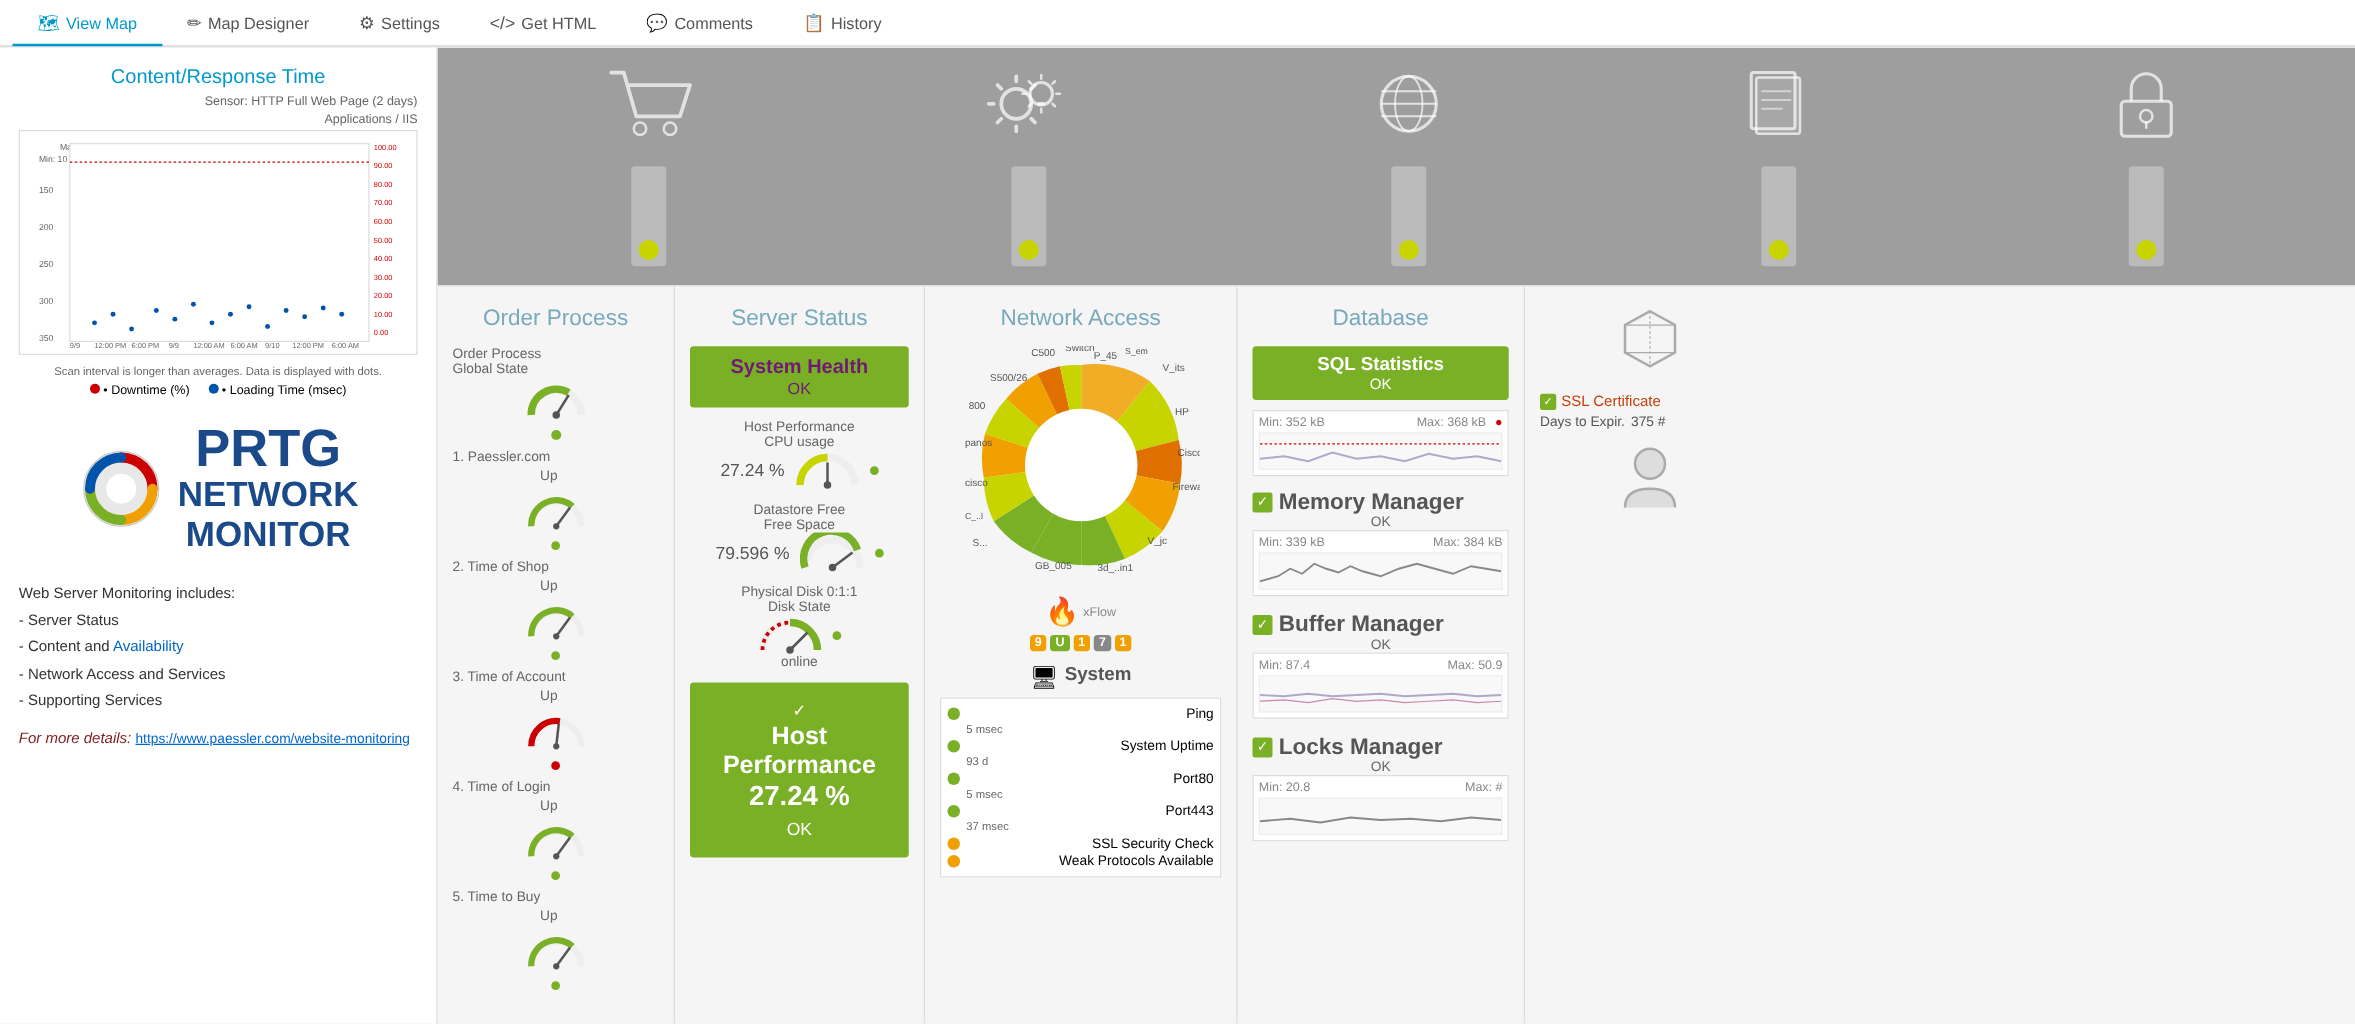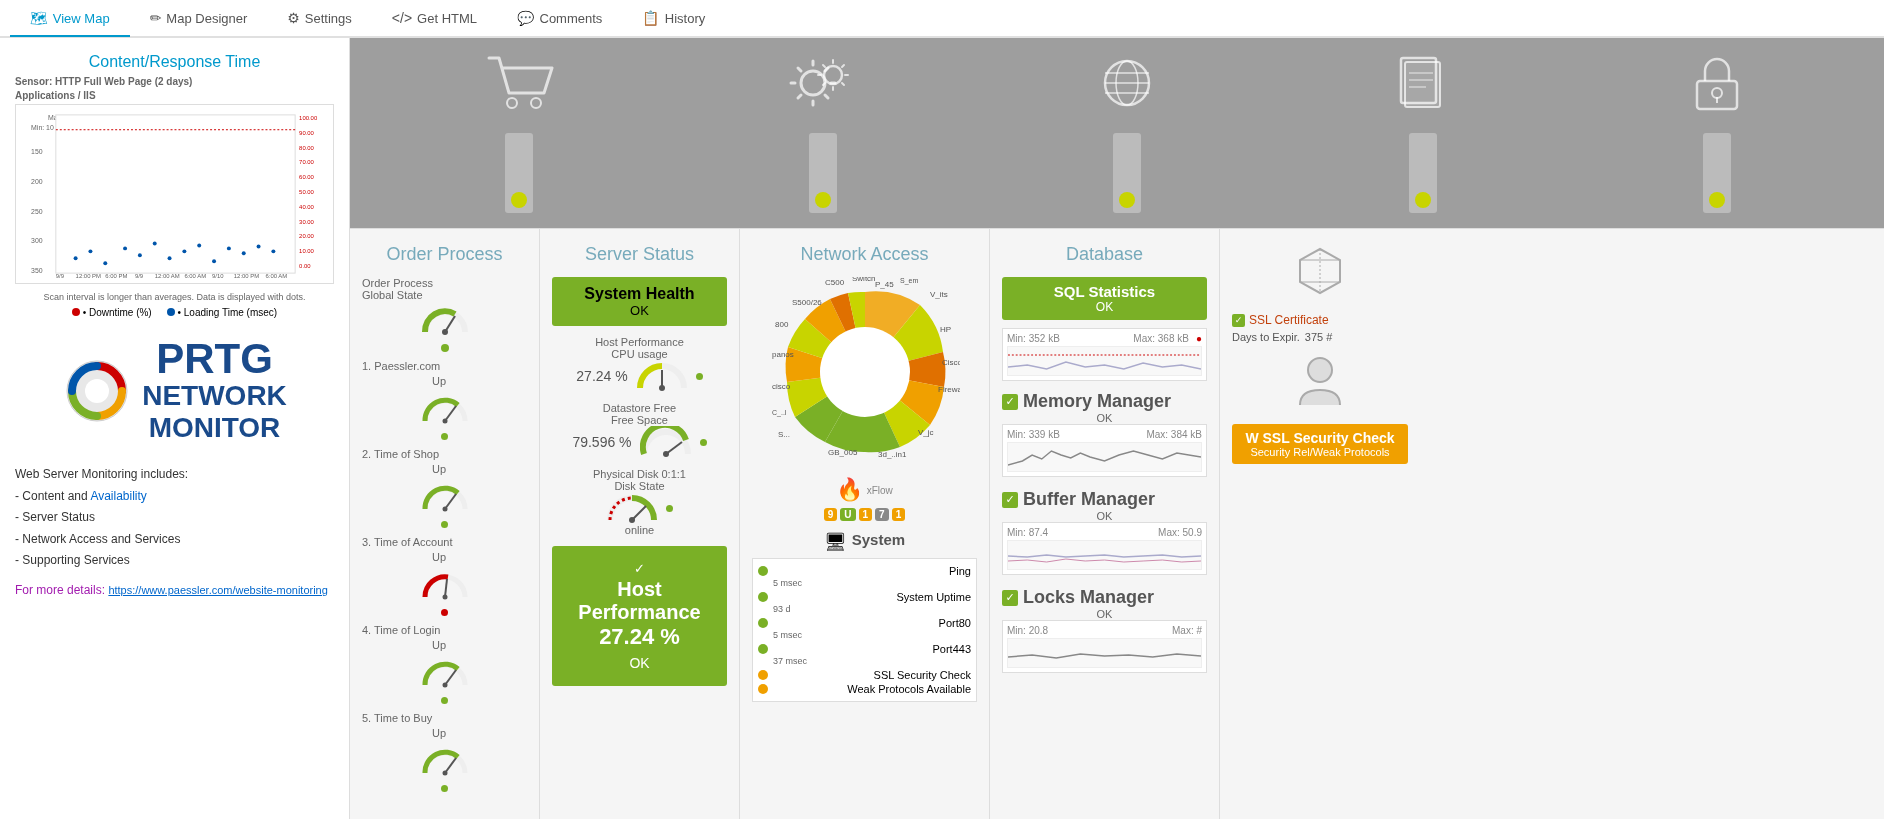--- a/index.html
+++ b/index.html
@@ -82,21 +82,21 @@
 
     
     .order-item { margin-bottom: 8px; }
     .order-label { font-size: 11px; color: #666; }
     .order-row { display: flex; align-items: center; gap: 8px; margin-top: 3px; flex-direction: column; }
     .order-status { font-size: 11px; color: #666; min-width: 25px; }
 
     
     .status-green-box {
       background: #7ab026;
-      color: #000000; text-align: center;
+      color: #701a75; text-align: center;
       padding: 8px 10px; border-radius: 3px;
       margin-bottom: 10px;
     }
     .status-green-box .title { font-size: 16px; font-weight: bold; }
     .status-green-box .sub { font-size: 13px; }
 
     .metric-box { margin-bottom: 10px; }
     .metric-label { font-size: 11px; color: #666; text-align: center; }
     .metric-row { display: flex; align-items: center; justify-content: center; gap: 8px; }
 
@@ -164,34 +164,34 @@
     .ssl-warn-box .w { font-size: 14px; font-weight: bold; }
 
     
     .prtg-logo { text-align: center; margin: 20px 0; }
     .prtg-text { font-size: 42px; font-weight: 900; color: #1a4a8a; line-height: 1; }
     .prtg-network { font-size: 28px; font-weight: 900; color: #1a4a8a; }
     .prtg-monitor { font-size: 28px; font-weight: 900; color: #1a4a8a; }
 
     
     .chart-title { text-align: center; color: #0099cc; font-size: 16px; margin-bottom: 5px; }
-    .chart-subtitle { text-align: left; font-size: 10px; color: #666; margin-bottom: 3px; font-weight: bold; }
+    .chart-subtitle { text-align: right; font-size: 10px; color: #666; margin-bottom: 3px; }
     .chart-area {
       border: 1px solid #ddd; background: #fff;
       position: relative; height: 180px; margin-bottom: 8px;
     }
     .chart-note { font-size: 9px; color: #666; text-align: center; margin-bottom: 5px; }
     .chart-legend { display: flex; gap: 15px; justify-content: center; font-size: 10px; }
     .legend-dot-red { display: inline-block; width: 8px; height: 8px; background: #cc0000; border-radius: 50%; }
     .legend-dot-blue { display: inline-block; width: 8px; height: 8px; background: #0055aa; border-radius: 50%; }
 
     
     .sidebar-links { margin-top: 15px; font-size: 12px; line-height: 1.8; color: #333; }
     .sidebar-links .link-blue { color: #0066cc; text-decoration: none; }
-    .sidebar-links .for-more { color: #a21caf; }
+    .sidebar-links .for-more { color: #7f1d1d; font-style: italic; }
     .sidebar-links .for-link { color: #0066cc; font-size: 11px; text-align: center; }
 
     
     .xflow-item { display: flex; align-items: center; gap: 3px; justify-content: center; margin: 5px 0; }
     .badge-num {
       background: #f0a000; color: #fff; border-radius: 3px;
       padding: 1px 4px; font-size: 10px; font-weight: bold;
     }
     .badge-num.green { background: #7ab026; }
     .badge-num.gray { background: #888; }
@@ -314,22 +314,22 @@
         <div>
           <div class="prtg-text">PRTG</div>
           <div class="prtg-network">NETWORK</div>
           <div class="prtg-monitor">MONITOR</div>
         </div>
       </div>
     </div>
 
     <div class="sidebar-links">
       <div>Web Server Monitoring includes:</div>
+      <div>- Server Status</div>
       <div>- Content and <a class="link-blue" href="#">Availability</a></div>
-      <div>- Server Status</div>
       <div>- Network Access and Services</div>
       <div>- Supporting Services</div>
       <div style="margin-top:8px;">
         <span class="for-more">For more details: </span>
         <a class="for-link" href="#">https://www.paessler.com/website-monitoring</a>
       </div>
     </div>
   </div>
 
   <div class="content-area">
@@ -758,21 +758,17 @@
           </div>
         </div>
 
         <div class="person-icon">
           <svg width="50" height="55" viewBox="0 0 50 55">
             <circle cx="25" cy="15" r="12" stroke="#aaa" stroke-width="2" fill="#ddd"></circle>
             <path d="M5 50 Q5 35 25 35 Q45 35 45 50" stroke="#aaa" stroke-width="2" fill="#ddd"></path>
           </svg>
         </div>
 
-        <div class="ssl-warn-box">
-          <div class="w">W SSL Security Check</div>
-          <div>Security Rel/Weak Protocols</div>
-        </div>
       </div>
 
     </div>
   </div>
 </div>
 
 </body></html>

